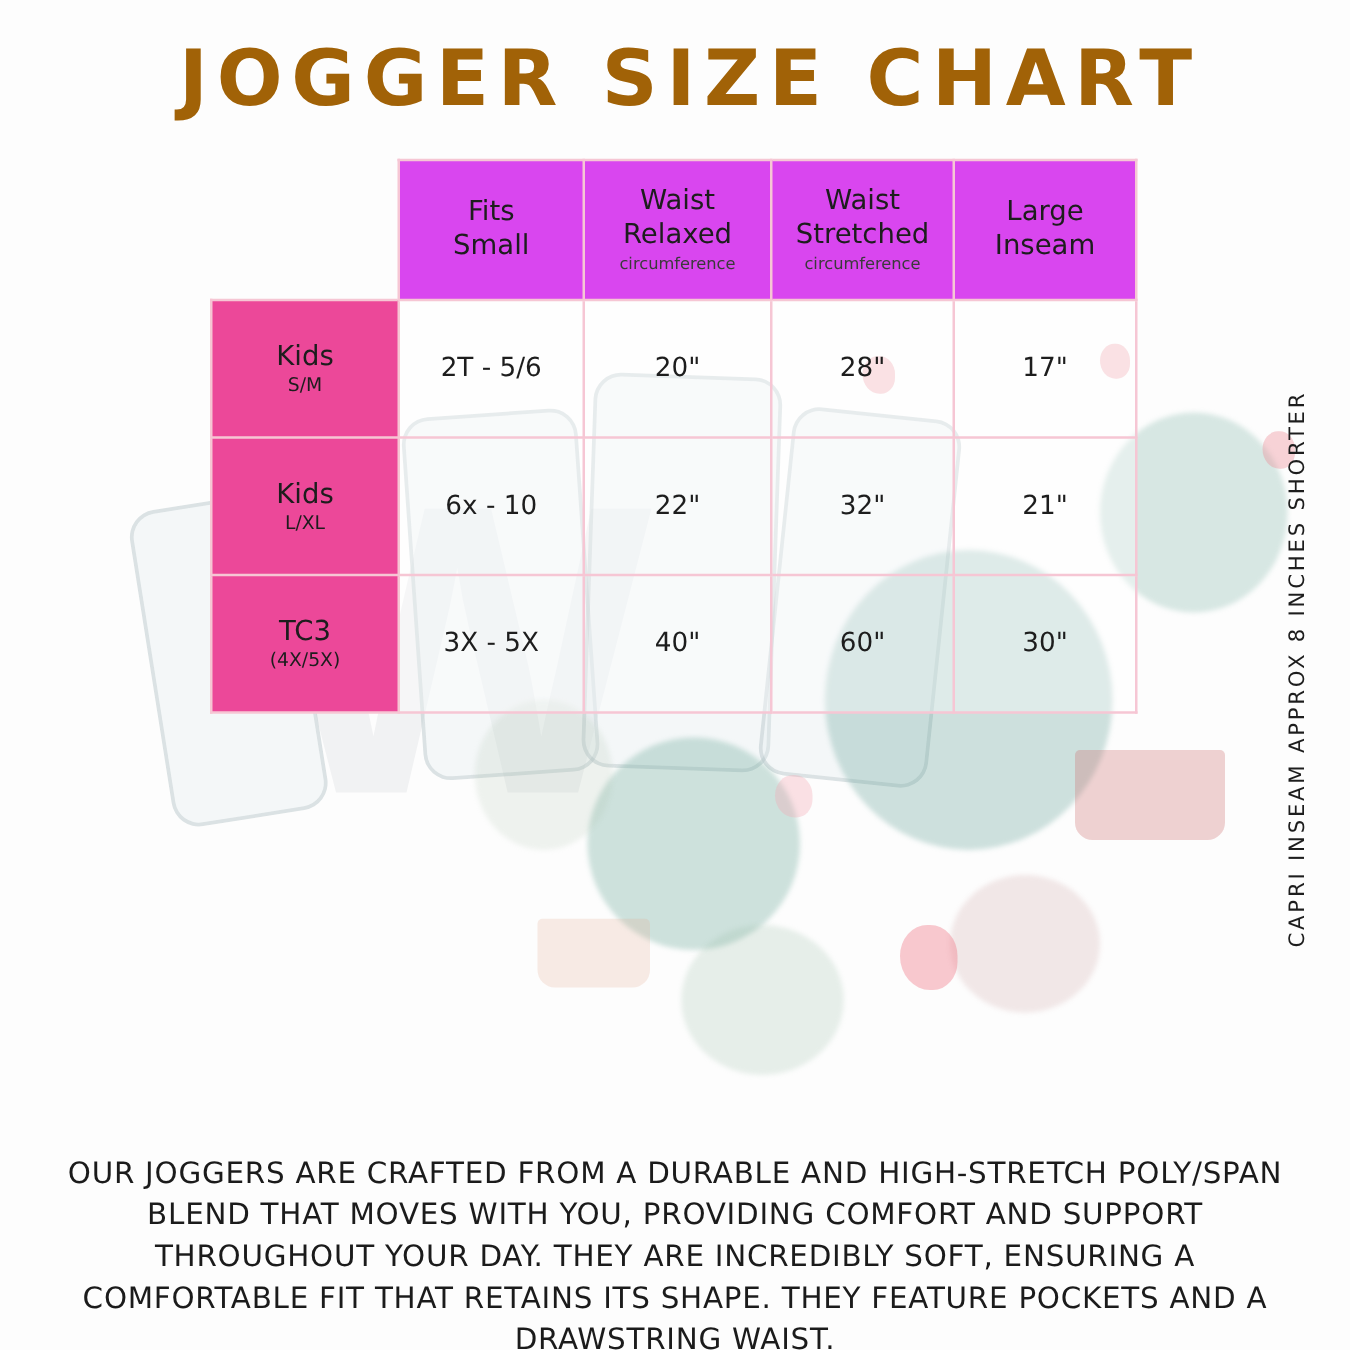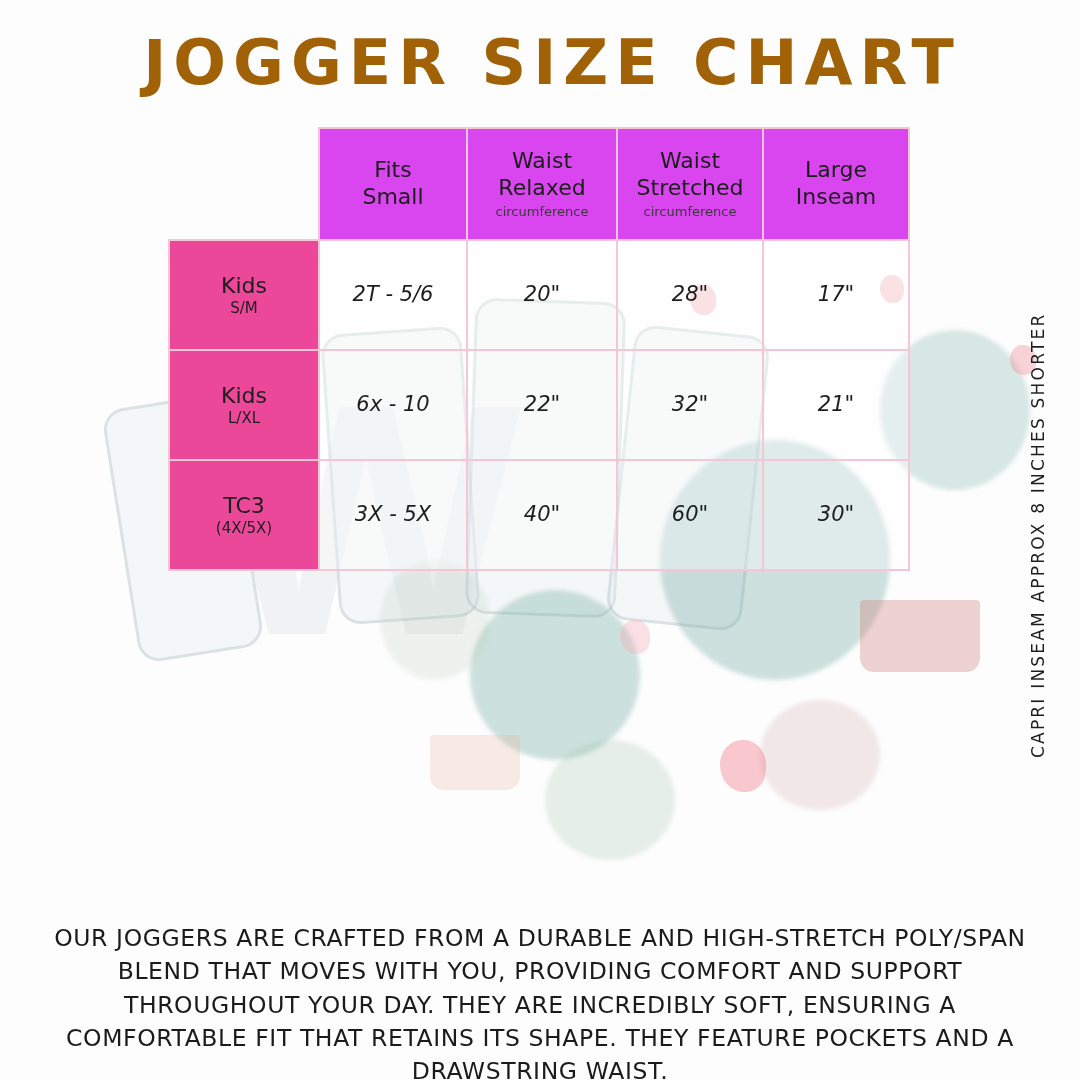--- a/index.html
+++ b/index.html
@@ -142,21 +142,20 @@
   td.row-head .sub2 {
     display: block;
     font-size: 15px;
   }
 
   td.cell {
     background: rgba(255,255,255,0.35);
     font-size: 21px;
     line-height: 1.3;
     padding: 6px 4px;
-    font-style: italic;
   }
 
   
   col.c0 { width: 150px; }
   col.c1 { width: 148px; }
   col.c2 { width: 150px; }
   col.c3 { width: 146px; }
   col.c4 { width: 146px; }
 
   .side-note {

